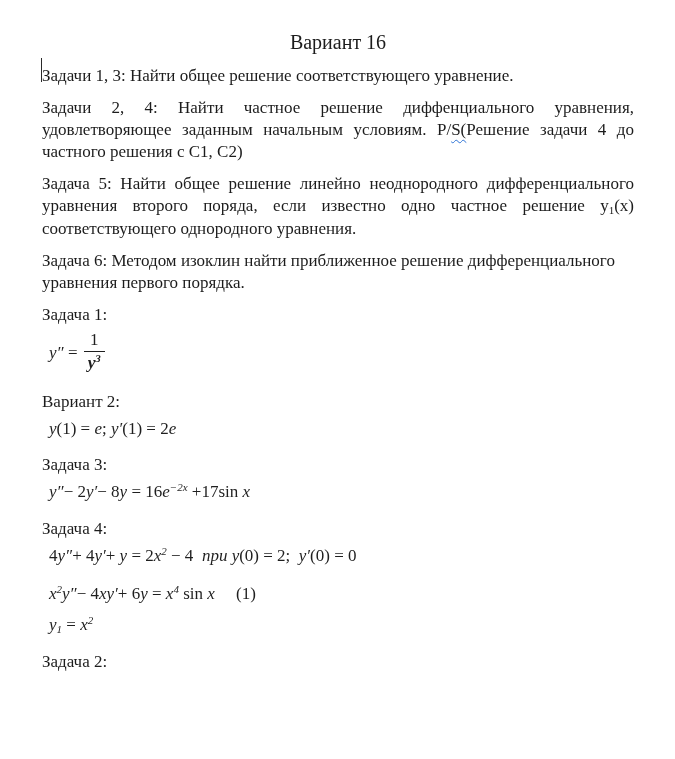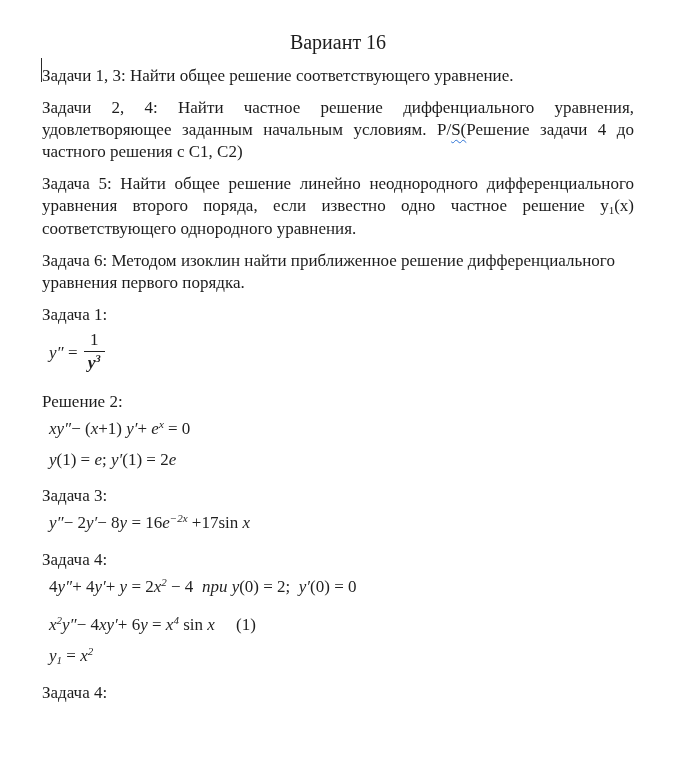--- a/index.html
+++ b/index.html
@@ -53,28 +53,27 @@
 
   <p class="para just"><span>Задачи 2, 4: Найти частное решение диффенциального уравнения, удовлетворяющее заданным начальным условиям. P/</span><span class="wavy">S(</span><span>Решение задачи 4 до частного решения с C1, C2)</span></p>
 
   <p class="para just"><span>Задача 5: Найти общее решение линейно неоднородного дифференциального уравнения второго поряда, если известно одно частное решение y</span><span class="subn">1</span><span>(x) соответствующего однородного уравнения.</span></p>
 
   <p class="para">Задача 6: Методом изоклин найти приближенное решение дифференциального уравнения первого порядка.</p>
 
   <h2 class="task-h"><b>Задача 1</b><span>:</span></h2>
   <div class="formula"><span class="i">y″ </span><span class="r">= </span><span class="frac"><span class="num"><span class="r">1</span></span><span class="den"><span class="i">y</span><span class="sup">3</span></span></span></div>
 
-  <h2 class="task-h"><b>Решение 2:</b><span></span></h2>
-  <div class="formula tight"><span class="i">xy″</span><span class="r">− (</span><span class="i">x</span><span class="r">+1) </span><span class="i">y′</span><span class="r">+ </span><span class="i">e</span><span class="sup">x</span><span class="r"> = 0</span></div>
+  <h2 class="task-h"><b>Вариант 2:</b><span></span></h2>
   <div class="formula"><span class="i">y</span><span class="r">(1) = </span><span class="i">e</span><span class="r">; </span><span class="i">y′</span><span class="r">(1) = 2</span><span class="i">e</span></div>
 
   <h2 class="task-h"><b>Задача 3:</b><span></span></h2>
   <div class="formula"><span class="i">y″</span><span class="r">− 2</span><span class="i">y′</span><span class="r">− 8</span><span class="i">y</span><span class="r"> = 16</span><span class="i">e</span><span class="sup">−2x</span><span class="r"> +17sin </span><span class="i">x</span></div>
 
   <h2 class="task-h"><b>Задача 4:</b><span></span></h2>
   <div class="formula"><span class="r">4</span><span class="i">y″</span><span class="r">+ 4</span><span class="i">y′</span><span class="r">+ </span><span class="i">y</span><span class="r"> = 2</span><span class="i">x</span><span class="sup">2</span><span class="r"> − 4  </span><span class="i">при y</span><span class="r">(0) = 2;  </span><span class="i">y′</span><span class="r">(0) = 0</span></div>
 
   <div class="formula tight"><span class="i">x</span><span class="sup">2</span><span class="i">y″</span><span class="r">− 4</span><span class="i">xy′</span><span class="r">+ 6</span><span class="i">y</span><span class="r"> = </span><span class="i">x</span><span class="sup">4</span><span class="r"> sin </span><span class="i">x</span><span class="r">     (1)</span></div>
   <div class="formula"><span class="i">y</span><span class="sub">1</span><span class="r"> = </span><span class="i">x</span><span class="sup">2</span></div>
 
-  <h2 class="task-h"><b>Задача 4</b><span>:</span></h2>
+  <h2 class="task-h"><b>Задача 2</b><span>:</span></h2>
 
 </div>
 
 </body></html>

